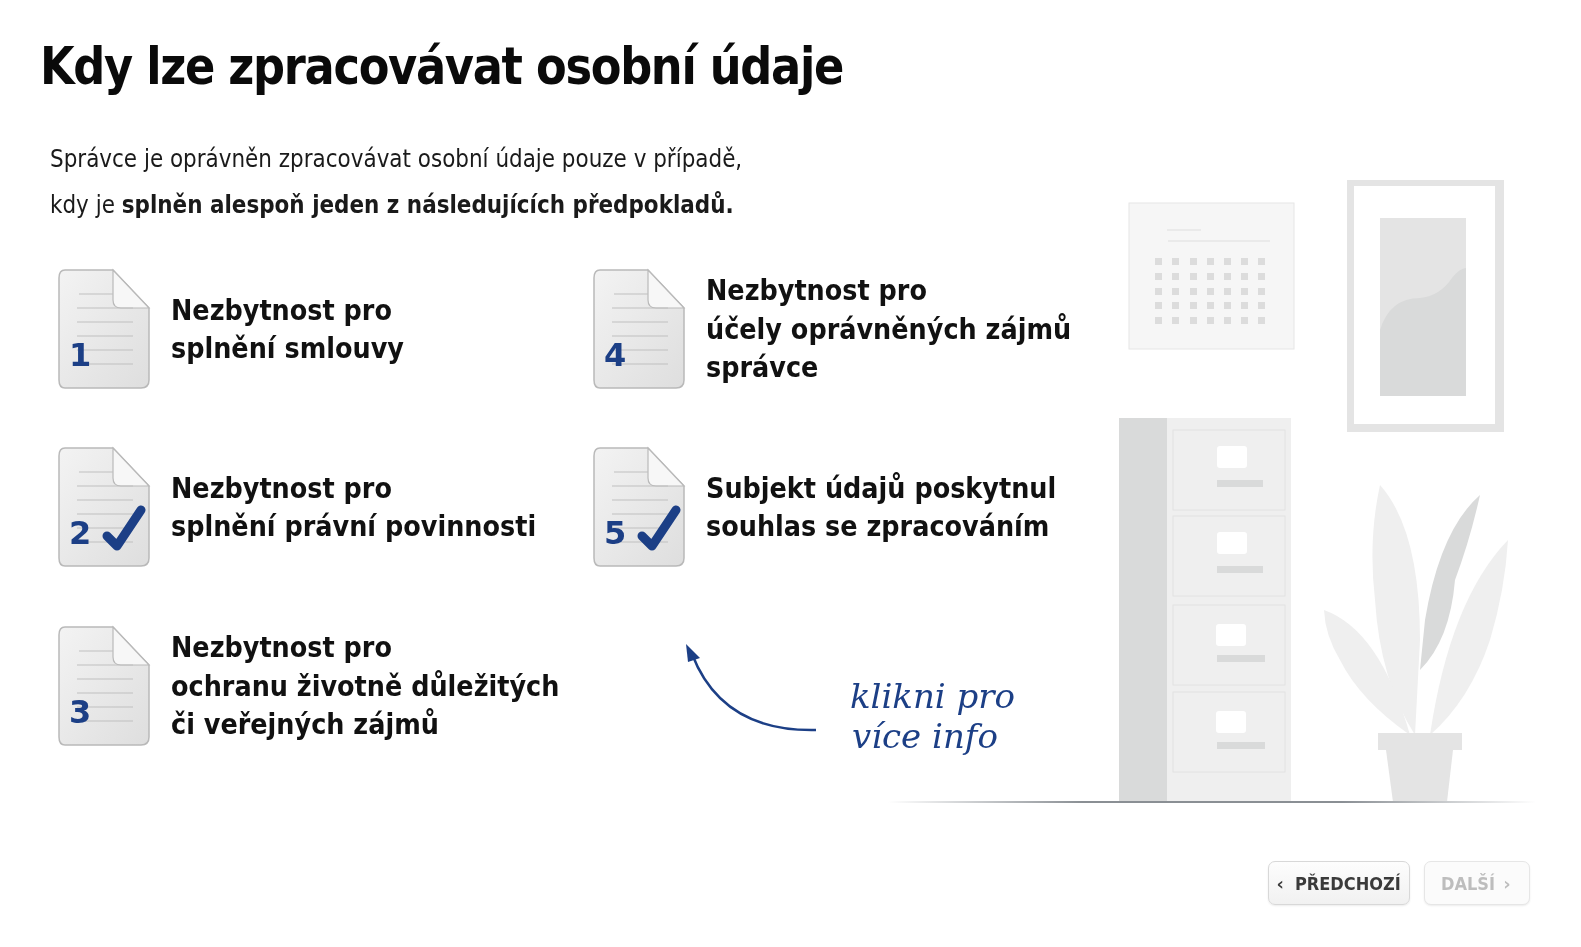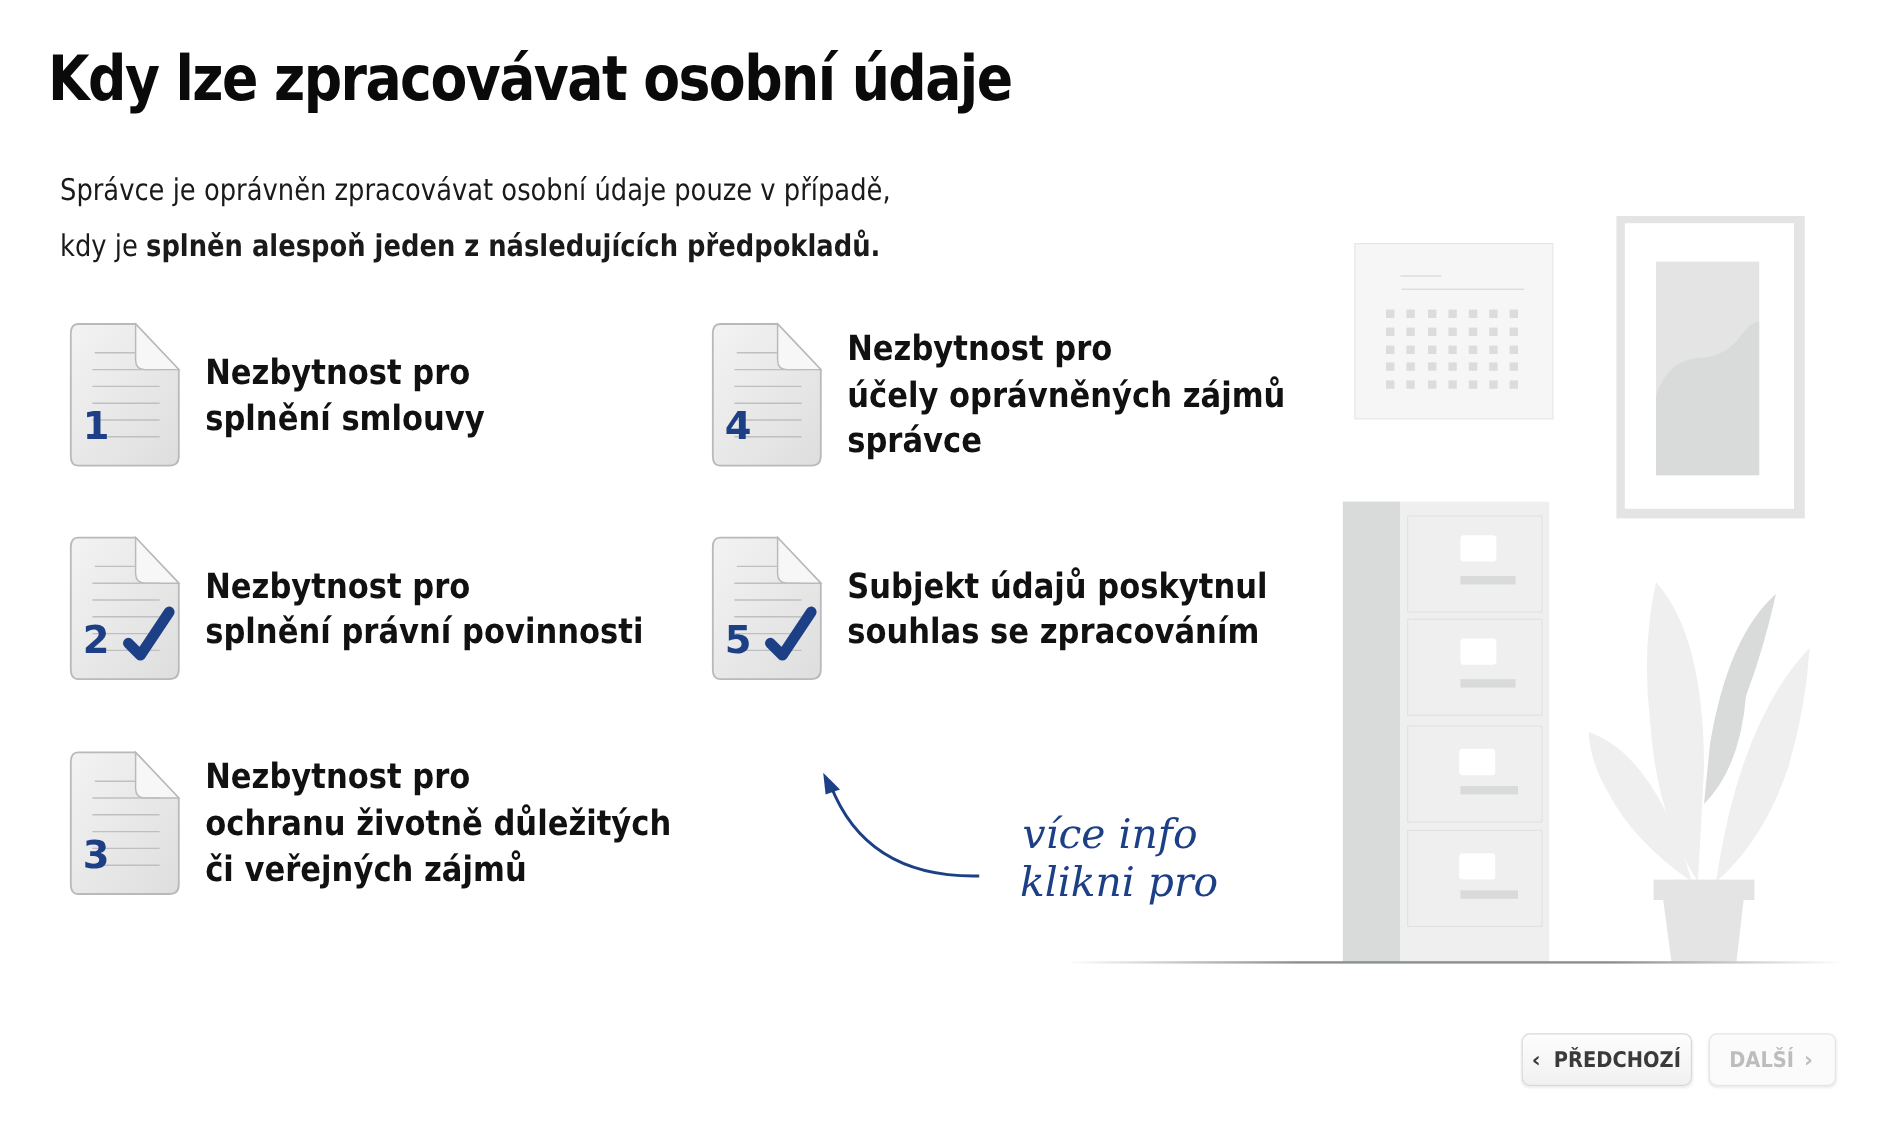--- a/index.html
+++ b/index.html
@@ -125,22 +125,22 @@
     <span>souhlas se zpracováním</span>
   </div>
 </div>
 
 <svg class="arrow" width="140" height="100" viewBox="0 0 140 100">
   <path d="M134 90 Q40 92 10 14" fill="none" stroke="#1c3f86" stroke-width="2.5"></path>
   <path d="M4 4 L18 18 L6 22 Z" fill="#1c3f86"></path>
 </svg>
 
 <div class="hint">
+  <span>klikni pro</span>
   <span style="padding-left:2px">více info</span>
-  <span>klikni pro</span>
 </div>
 
 <svg class="illus" width="1581" height="947" viewBox="0 0 1581 947" style="pointer-events:none">
 
   <g>
     <rect x="1129" y="203" width="165" height="146" fill="#f6f6f6" stroke="#e6e6e6"></rect>
     <line x1="1167" y1="230" x2="1201" y2="230" stroke="#ddd" stroke-width="1.2"></line>
     <line x1="1168" y1="241" x2="1270" y2="241" stroke="#ddd" stroke-width="1.2"></line>
     <g fill="#dcdcdc">
       <rect x="1155" y="258" width="7" height="7"></rect>

